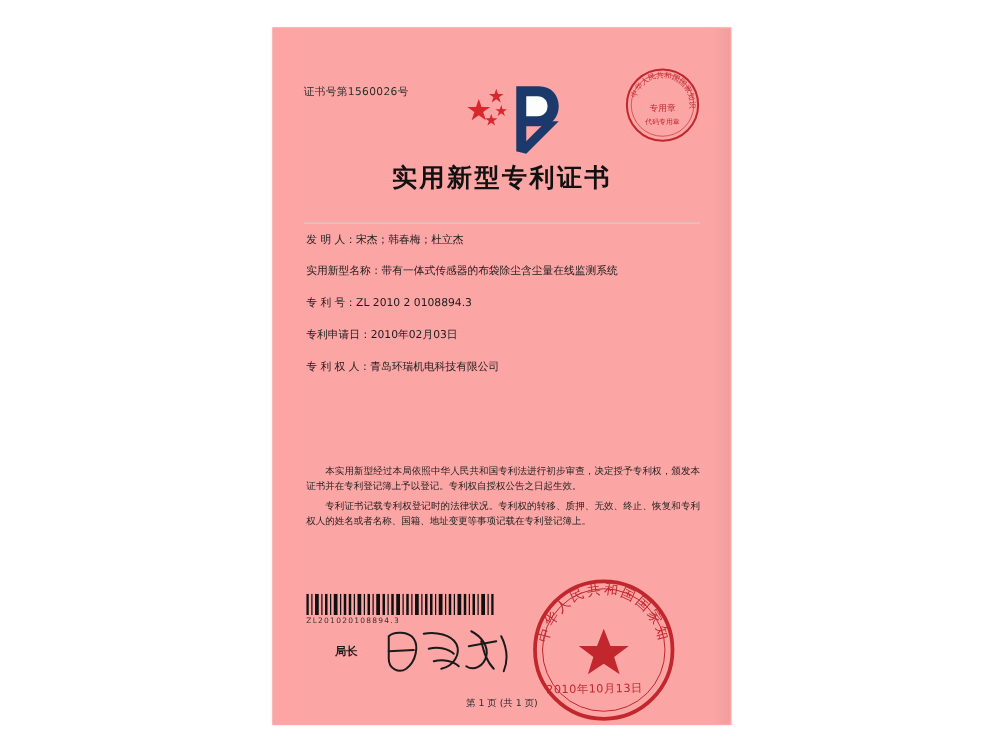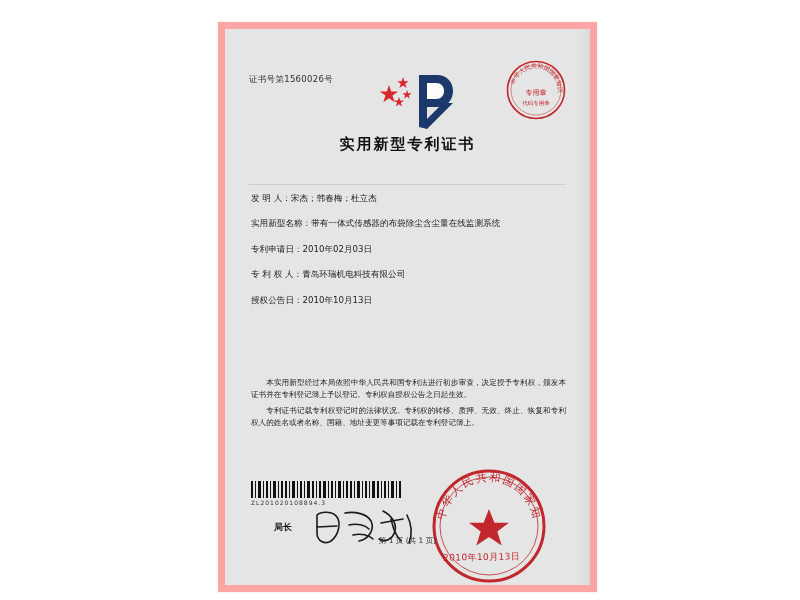--- a/index.html
+++ b/index.html
@@ -17,22 +17,22 @@
     background: #ffffff;
     overflow: hidden;
   }
   
   #sheet {
     position: absolute;
     left: 218px;
     top: 22px;
     width: 365px;
     height: 556px;
-    background: #e5e5e5;
-    border: 7px solid #fca5a5;
+    background: #fca5a5;
+    border: 1px solid #fca5a5;
     box-shadow: 0 0 2px rgba(0,0,0,0.12);
   }
   #sheet:before {
     
     content: "";
     position: absolute;
     right: 0; top: 0; bottom: 0;
     width: 14px;
     background: linear-gradient(to right, rgba(0,0,0,0.00), rgba(0,0,0,0.045));
     pointer-events: none;
@@ -63,21 +63,21 @@
     height: 62px;
   }
   .title {
     position: absolute;
     left: 0;
     right: 0;
     top: 106px;
     text-align: center;
     font-family: "DejaVu Serif", serif;
     font-weight: bold;
-    font-size: 15px;
+    font-size: 20px;
     letter-spacing: 2px;
     color: #111;
   }
   .rule {
     position: absolute;
     left: 24px;
     right: 24px;
     top: 155px;
     border-top: 1px solid #cfcfcb;
   }
@@ -162,21 +162,21 @@
     left: 218px;
     top: 522px;
     font-size: 9px;
     color: #c1272d;
     letter-spacing: 0.4px;
     transform: rotate(-1deg);
   }
   .page-foot {
     position: absolute;
     left: 0; right: 0;
-    top: 507px;
+    top: 535px;
     text-align: center;
     font-size: 7.5px;
     color: #2b2b2b;
   }
 </style>
 </head>
 <body>
 
 <div id="page">
 
@@ -218,27 +218,27 @@
     <div class="rule"></div>
 
     <div class="fields">
       <div class="field">
         <span class="lbl">发 明 人：</span><span class="val">宋杰；韩春梅；杜立杰</span>
       </div>
       <div class="field">
         <span class="lbl">实用新型名称：</span><span class="val">带有一体式传感器的布袋除尘含尘量在线监测系统</span>
       </div>
       <div class="field">
+        <span class="lbl">专 利 号：</span><span class="val">ZL 2010 2 0108894.3</span>
+      </div>
+      <div class="field">
         <span class="lbl">专利申请日：</span><span class="val">2010年02月03日</span>
       </div>
       <div class="field">
         <span class="lbl">专 利 权 人：</span><span class="val">青岛环瑞机电科技有限公司</span>
-      </div>
-      <div class="field">
-        <span class="lbl">授权公告日：</span><span class="val">2010年10月13日</span>
       </div>
     </div>
 
     <div class="body-text">
       <p>本实用新型经过本局依照中华人民共和国专利法进行初步审查，决定授予专利权，颁发本证书并在专利登记簿上予以登记。专利权自授权公告之日起生效。</p>
       <p>专利证书记载专利权登记时的法律状况。专利权的转移、质押、无效、终止、恢复和专利权人的姓名或者名称、国籍、地址变更等事项记载在专利登记簿上。</p>
     </div>
 
     <div class="barcode">
       <svg width="150" height="17" viewBox="0 0 150 17">

